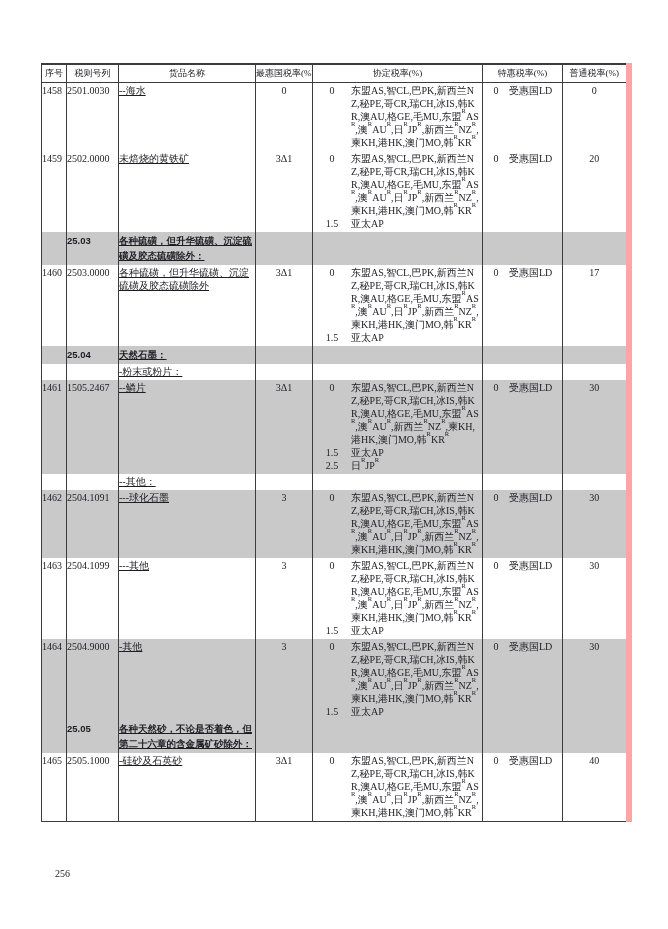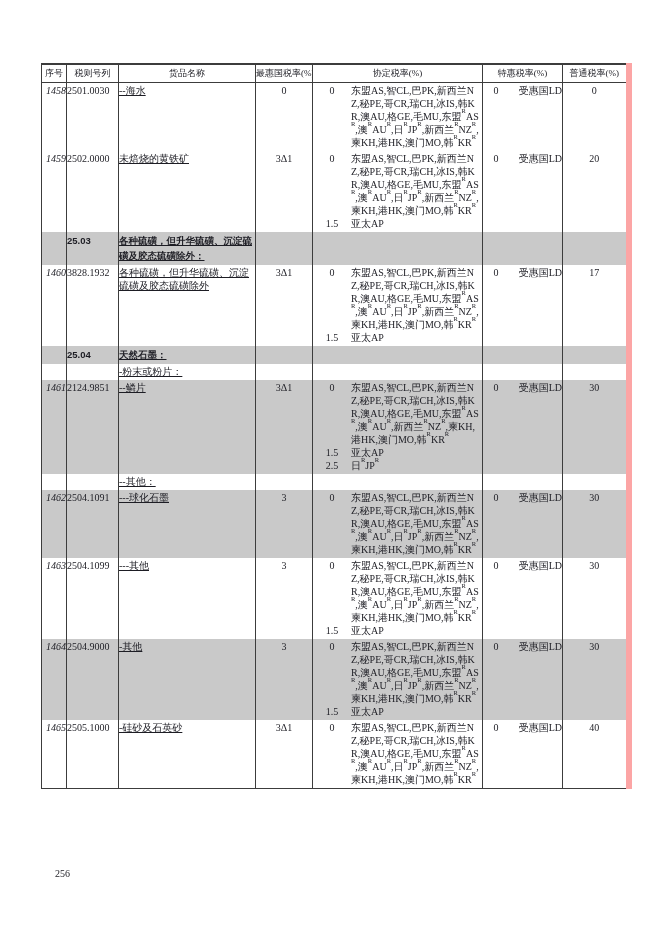--- a/index.html
+++ b/index.html
@@ -33,37 +33,37 @@
   table.tariff thead th{
     border-bottom:1px solid #3c3c3c;
     text-align:center;
     font-size:9px;
     line-height:15px;
     padding:1px 0;
     white-space:nowrap;
     overflow:hidden;
   }
   tr.highlight td{background:#c9c9c9;}
-  td.cell-seq{text-align:right;font-size:9px;font-style:italic;}
+  td.cell-seq{text-align:left;font-size:9px;}
   td.cell-code{padding-left:3px;font-size:9.5px;margin-top:30px;}
   td.cell-name{padding:1px 3px 3px 3px;text-decoration:underline;}
   td.cell-mfn{text-align:center;}
   td.cell-general{text-align:center;}
   tr.section td.cell-code, tr.section td.cell-name{
     font-family:"Liberation Sans","DejaVu Sans",sans-serif;
     font-weight:bold;
     font-size:9.5px;
     line-height:15px;
   }
   .agreement-entry{display:flex;align-items:flex-start;}
   .agreement-rate{flex:none;width:38px;text-align:center;}
   .agreement-partners{flex:1;padding-right:3px;word-break:break-all;}
   .pref-wrap{display:flex;align-items:flex-start;}
   .pref-rate{flex:none;width:26px;text-align:center;}
-  .pref-label{flex:1;text-align:right;}
+  .pref-label{flex:1;}
   sup.r{font-size:6.5px;line-height:0;position:relative;top:-3px;}
   .page-number{
     position:absolute;left:55px;top:868px;
     font-size:10px;
   }
 </style>
 </head>
 <body>
 
 <div class="page">
@@ -136,21 +136,21 @@
           <td class="cell-seq"></td>
           <td class="cell-code">25.03</td>
           <td class="cell-name">各种硫磺，但升华硫磺、沉淀硫磺及胶态硫磺除外：</td>
           <td class="cell-mfn"></td>
           <td class="cell-agreement"></td>
           <td class="cell-pref"></td>
           <td class="cell-general"></td>
         </tr>
         <tr class="item">
           <td class="cell-seq">1460</td>
-          <td class="cell-code">3828.1932</td>
+          <td class="cell-code">2503.0000</td>
           <td class="cell-name">各种硫磺，但升华硫磺、沉淀硫磺及胶态硫磺除外</td>
           <td class="cell-mfn">3Δ1</td>
           <td class="cell-agreement">
             <div class="agreement-entry">
               <span class="agreement-rate">0</span>
               <span class="agreement-partners">东盟AS,智CL,巴PK,新西兰NZ,秘PE,哥CR,瑞CH,冰IS,韩KR,澳AU,格GE,毛MU,东盟<sup class="r">R</sup>AS<sup class="r">R</sup>,澳<sup class="r">R</sup>AU<sup class="r">R</sup>,日<sup class="r">R</sup>JP<sup class="r">R</sup>,新西兰<sup class="r">R</sup>NZ<sup class="r">R</sup>,柬KH,港HK,澳门MO,韩<sup class="r">R</sup>KR<sup class="r">R</sup></span>
             </div>
             <div class="agreement-entry">
               <span class="agreement-rate">1.5</span>
               <span class="agreement-partners">亚太AP</span>
@@ -177,21 +177,21 @@
           <td class="cell-seq"></td>
           <td class="cell-code"></td>
           <td class="cell-name">-粉末或粉片：</td>
           <td class="cell-mfn"></td>
           <td class="cell-agreement"></td>
           <td class="cell-pref"></td>
           <td class="cell-general"></td>
         </tr>
         <tr class="item highlight">
           <td class="cell-seq">1461</td>
-          <td class="cell-code">2124.9851</td>
+          <td class="cell-code">1505.2467</td>
           <td class="cell-name">--鳞片</td>
           <td class="cell-mfn">3Δ1</td>
           <td class="cell-agreement">
             <div class="agreement-entry">
               <span class="agreement-rate">0</span>
               <span class="agreement-partners">东盟AS,智CL,巴PK,新西兰NZ,秘PE,哥CR,瑞CH,冰IS,韩KR,澳AU,格GE,毛MU,东盟<sup class="r">R</sup>AS<sup class="r">R</sup>,澳<sup class="r">R</sup>AU<sup class="r">R</sup>,新西兰<sup class="r">R</sup>NZ<sup class="r">R</sup>,柬KH,港HK,澳门MO,韩<sup class="r">R</sup>KR<sup class="r">R</sup></span>
             </div>
             <div class="agreement-entry">
               <span class="agreement-rate">1.5</span>
               <span class="agreement-partners">亚太AP</span>
@@ -276,20 +276,29 @@
             </div>
           </td>
           <td class="cell-pref">
             <div class="pref-wrap">
               <span class="pref-rate">0</span>
               <span class="pref-label">受惠国LD</span>
             </div>
           </td>
           <td class="cell-general">30</td>
         </tr>
+        <tr class="section highlight">
+          <td class="cell-seq"></td>
+          <td class="cell-code">25.05</td>
+          <td class="cell-name">各种天然砂，不论是否着色，但第二十六章的含金属矿砂除外：</td>
+          <td class="cell-mfn"></td>
+          <td class="cell-agreement"></td>
+          <td class="cell-pref"></td>
+          <td class="cell-general"></td>
+        </tr>
         <tr class="item">
           <td class="cell-seq">1465</td>
           <td class="cell-code">2505.1000</td>
           <td class="cell-name">-硅砂及石英砂</td>
           <td class="cell-mfn">3Δ1</td>
           <td class="cell-agreement">
             <div class="agreement-entry">
               <span class="agreement-rate">0</span>
               <span class="agreement-partners">东盟AS,智CL,巴PK,新西兰NZ,秘PE,哥CR,瑞CH,冰IS,韩KR,澳AU,格GE,毛MU,东盟<sup class="r">R</sup>AS<sup class="r">R</sup>,澳<sup class="r">R</sup>AU<sup class="r">R</sup>,日<sup class="r">R</sup>JP<sup class="r">R</sup>,新西兰<sup class="r">R</sup>NZ<sup class="r">R</sup>,柬KH,港HK,澳门MO,韩<sup class="r">R</sup>KR<sup class="r">R</sup></span>
             </div>

